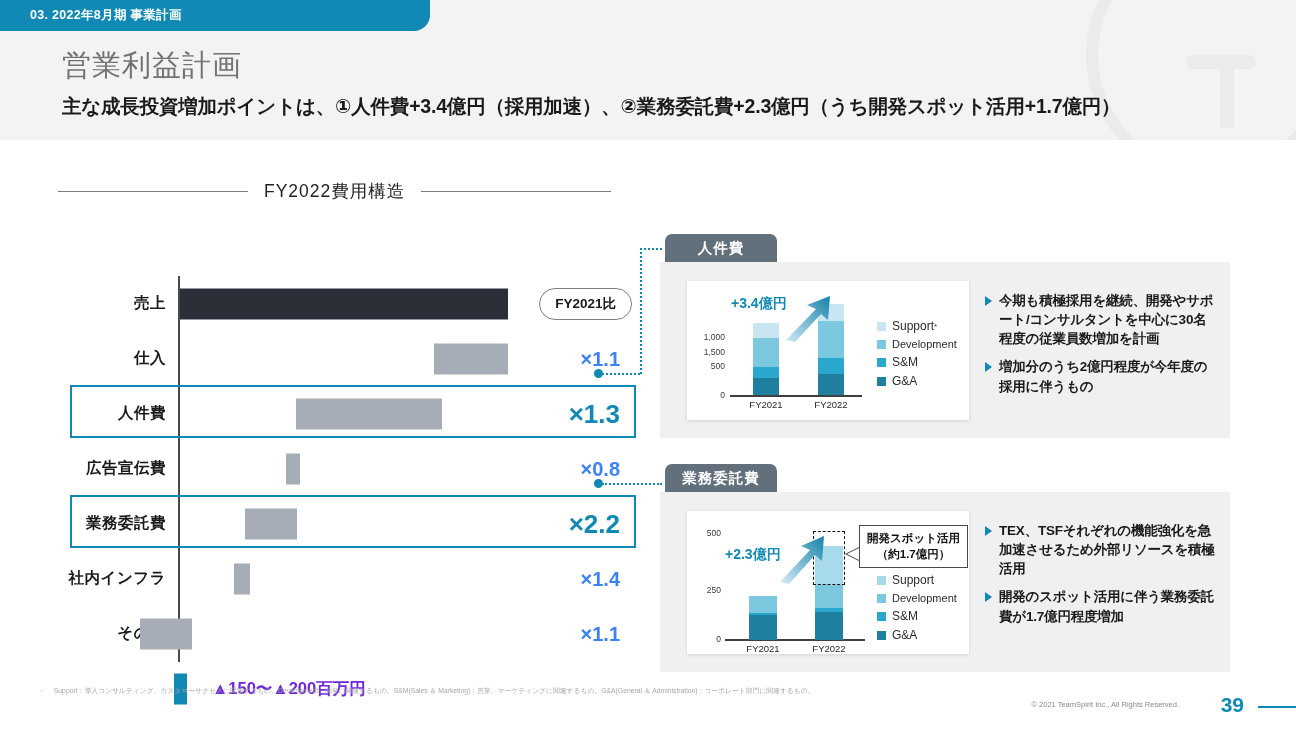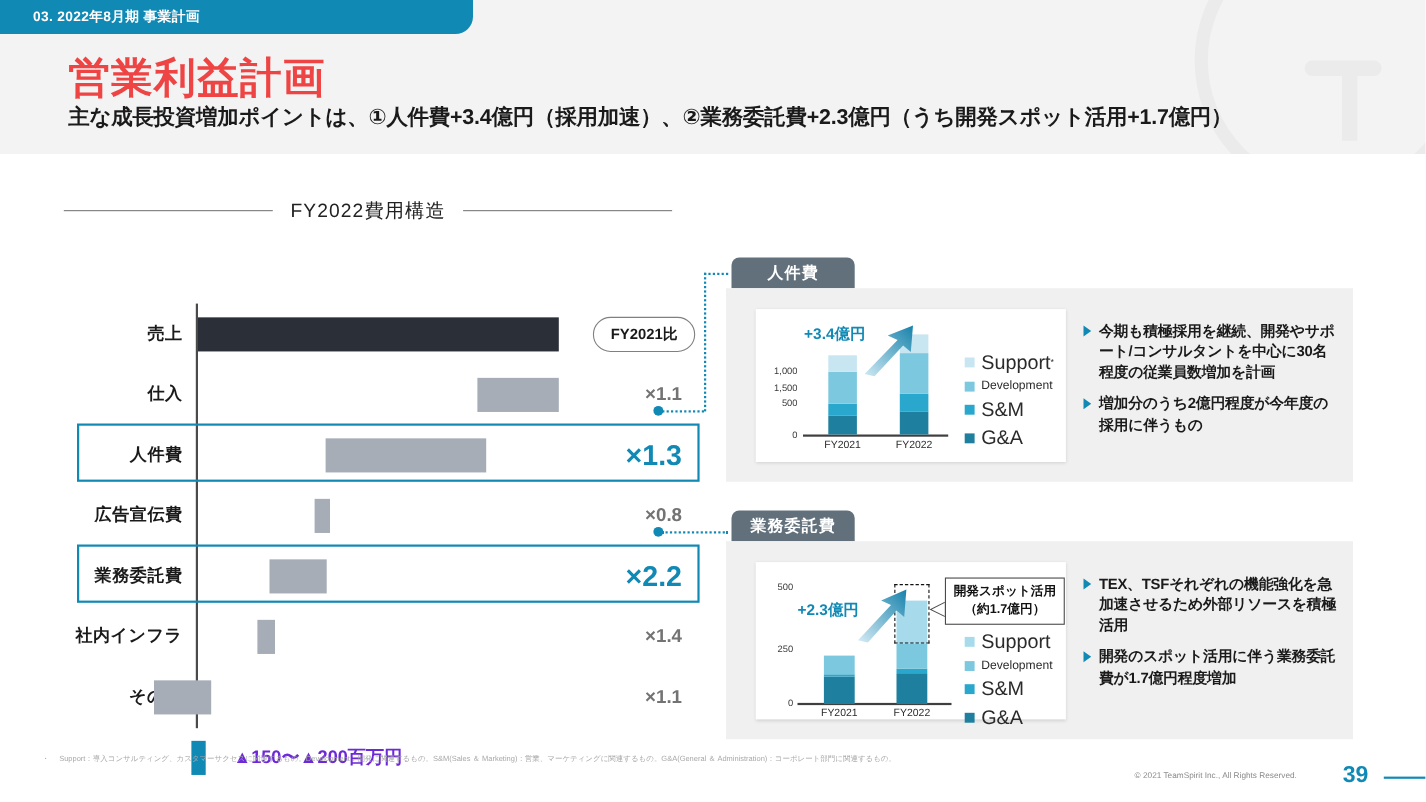--- a/index.html
+++ b/index.html
@@ -28,21 +28,21 @@
   }
   .tabbar{
     position:absolute;left:0;top:0;height:31px;width:430px;
     background:#1089b5;color:#fff;
     border-bottom-right-radius:16px;
     display:flex;align-items:center;
   }
   .tabbar span{font-size:12.5px;font-weight:bold;margin-left:30px;letter-spacing:.3px;}
   .slide-title{
     position:absolute;left:62px;top:46px;
-    font-size:38px;font-weight:bold;color:#ef4444;letter-spacing:1px;
+    font-size:29px;font-weight:normal;color:#737373;letter-spacing:1px;
   }
   .slide-sub{
     position:absolute;left:62px;top:93px;
     font-size:19.5px;font-weight:bold;color:#1a1a1a;letter-spacing:-0.2px;white-space:nowrap;
   }
 
   
   .wf{position:absolute;left:34px;top:172px;width:620px;height:500px;}
   .wf-head{position:absolute;left:0;top:0;width:620px;height:38px;display:flex;align-items:center;}
   .wf-rule{flex:1 1 auto;height:1px;background:#7a7a7a;}
@@ -53,21 +53,21 @@
 
   .wfrow{position:absolute;left:0;width:620px;height:55px;}
   .wflabel{
     position:absolute;left:0;top:0;width:132px;height:55px;
     display:flex;align-items:center;justify-content:flex-end;
     font-size:15.5px;color:#1a1a1a;font-weight:bold;letter-spacing:.5px;
   }
   .wfbar{position:absolute;top:50%;transform:translateY(-50%);}
   .wfmult{
     position:absolute;right:34px;top:50%;transform:translateY(-50%);
-    font-size:17px;color:#737373;font-weight:bold;white-space:nowrap;
+    font-size:20px;color:#3b82f6;font-weight:bold;white-space:nowrap;
   }
   .wfmult.hl{font-size:26px;color:#1089b5;}
 
   .pill{
     position:absolute;right:22px;top:50%;transform:translateY(-50%);
     border:1.4px solid #808080;border-radius:16px;
     padding:6px 15px;font-size:13.5px;font-weight:bold;color:#1a1a1a;background:#fff;
     white-space:nowrap;
   }
   .opnote{
@@ -107,21 +107,21 @@
   .mc{position:absolute;inset:0;}
   .mc-ytick{position:absolute;right:0;font-size:8.5px;color:#3a3a3a;transform:translateY(-50%);text-align:right;white-space:nowrap;}
   .mc-base{position:absolute;background:#3f3f3f;height:1.6px;}
   .mc-bar{position:absolute;}
   .mc-seg{position:absolute;left:0;width:100%;}
   .mc-xlab{position:absolute;font-size:9.5px;color:#2a2a2a;text-align:center;transform:translateX(-50%);white-space:nowrap;}
   .mc-delta{position:absolute;font-size:14px;font-weight:bold;color:#1089b5;white-space:nowrap;}
   .legend{position:absolute;}
   .lg{display:flex;align-items:center;margin-bottom:5px;}
   .lgsw{width:9px;height:9px;margin-right:6px;flex:0 0 auto;}
-  .lgtx{font-size:18px;color:#2b2b2b;white-space:nowrap;}
+  .lgtx{font-size:12px;color:#2b2b2b;white-space:nowrap;}
   .lgtx.small{font-size:11px;}
   .lgstar{font-size:8px;vertical-align:super;color:#2b2b2b;}
 
   .dashbox{position:absolute;border:1.6px dashed #111;box-sizing:border-box;}
   .callout{
     position:absolute;background:#fff;border:1.4px solid #4a4a4a;
     font-size:11.5px;font-weight:bold;color:#111;text-align:center;
     padding:5px 7px;line-height:1.35;white-space:nowrap;
   }
   .callout-tail{

